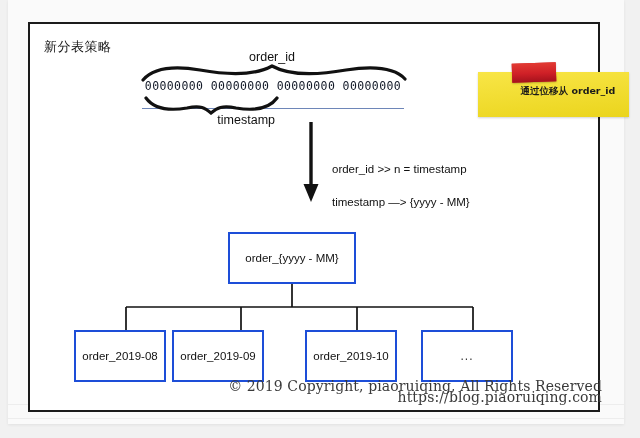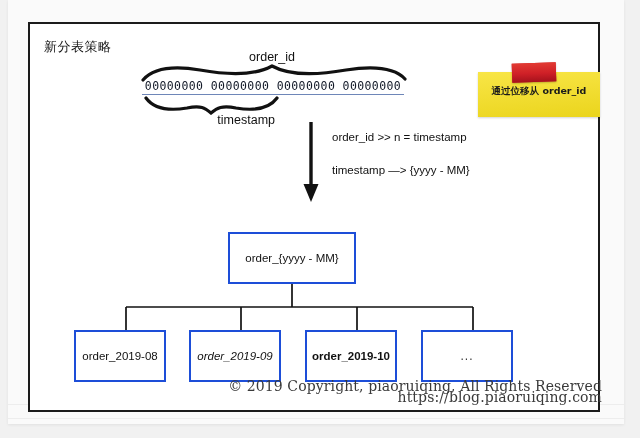--- a/index.html
+++ b/index.html
@@ -70,21 +70,21 @@
     position: absolute;
     left: 142px;
     top: 79px;
     width: 262px;
     text-align: center;
     font-family: "DejaVu Sans Mono", "Liberation Mono", monospace;
     font-size: 11.5px;
     letter-spacing: 0.4px;
     color: #111827;
     border-bottom: 1.3px solid #6e86b8;
-    padding-bottom: 1px;
+    padding-bottom: 15px;
     white-space: nowrap;
   }
 
   .label-order-id {
     position: absolute;
     left: 212px;
     top: 50px;
     width: 120px;
     text-align: center;
     font-size: 12.5px;
@@ -106,20 +106,21 @@
 
   
   .sticky {
     position: absolute;
     left: 478px;
     top: 72px;
     width: 122px;
     height: 45px;
     background: #f7e01e;
     box-shadow: 0 1px 2px rgba(0,0,0,0.18);
+    padding-left: 29px;
   }
   .sticky::after {
     content: "";
     position: absolute;
     left: 0; top: 0; right: 0; bottom: 0;
     background: linear-gradient(175deg, rgba(255,255,255,0.18), rgba(0,0,0,0.05));
     pointer-events: none;
   }
   .sticky-tape {
     position: absolute;
@@ -144,20 +145,21 @@
     color: #1a1a1a;
     font-weight: 700;
   }
 
   
   .formula {
     position: absolute;
     font-size: 11.5px;
     color: #111;
     white-space: nowrap;
+    margin-top: 32px;
   }
   .formula-1 { left: 332px; top: 131px; }
   .formula-2 { left: 332px; top: 164px; }
 
   
   .node {
     position: absolute;
     background: #ffffff;
     border: 2px solid #1d4ed8;
     box-sizing: border-box;
@@ -169,22 +171,22 @@
     white-space: nowrap;
   }
   .node-root {
     left: 228px;
     top: 232px;
     width: 128px;
     height: 52px;
   }
   .leaf { top: 330px; height: 52px; width: 92px; text-align: center; }
   .leaf-0 { left: 74px; }
-  .leaf-1 { left: 189px; font-style: italic; }
-  .leaf-2 { left: 305px; font-weight: bold; }
+  .leaf-1 { left: 172px; }
+  .leaf-2 { left: 305px; }
   .leaf-3 { left: 421px; }
   .leaf-dots { font-size: 12px; letter-spacing: 1px; color: #333; }
 
   
   #wires {
     position: absolute;
     left: 0; top: 0;
     width: 640px;
     height: 438px;
     pointer-events: none;

